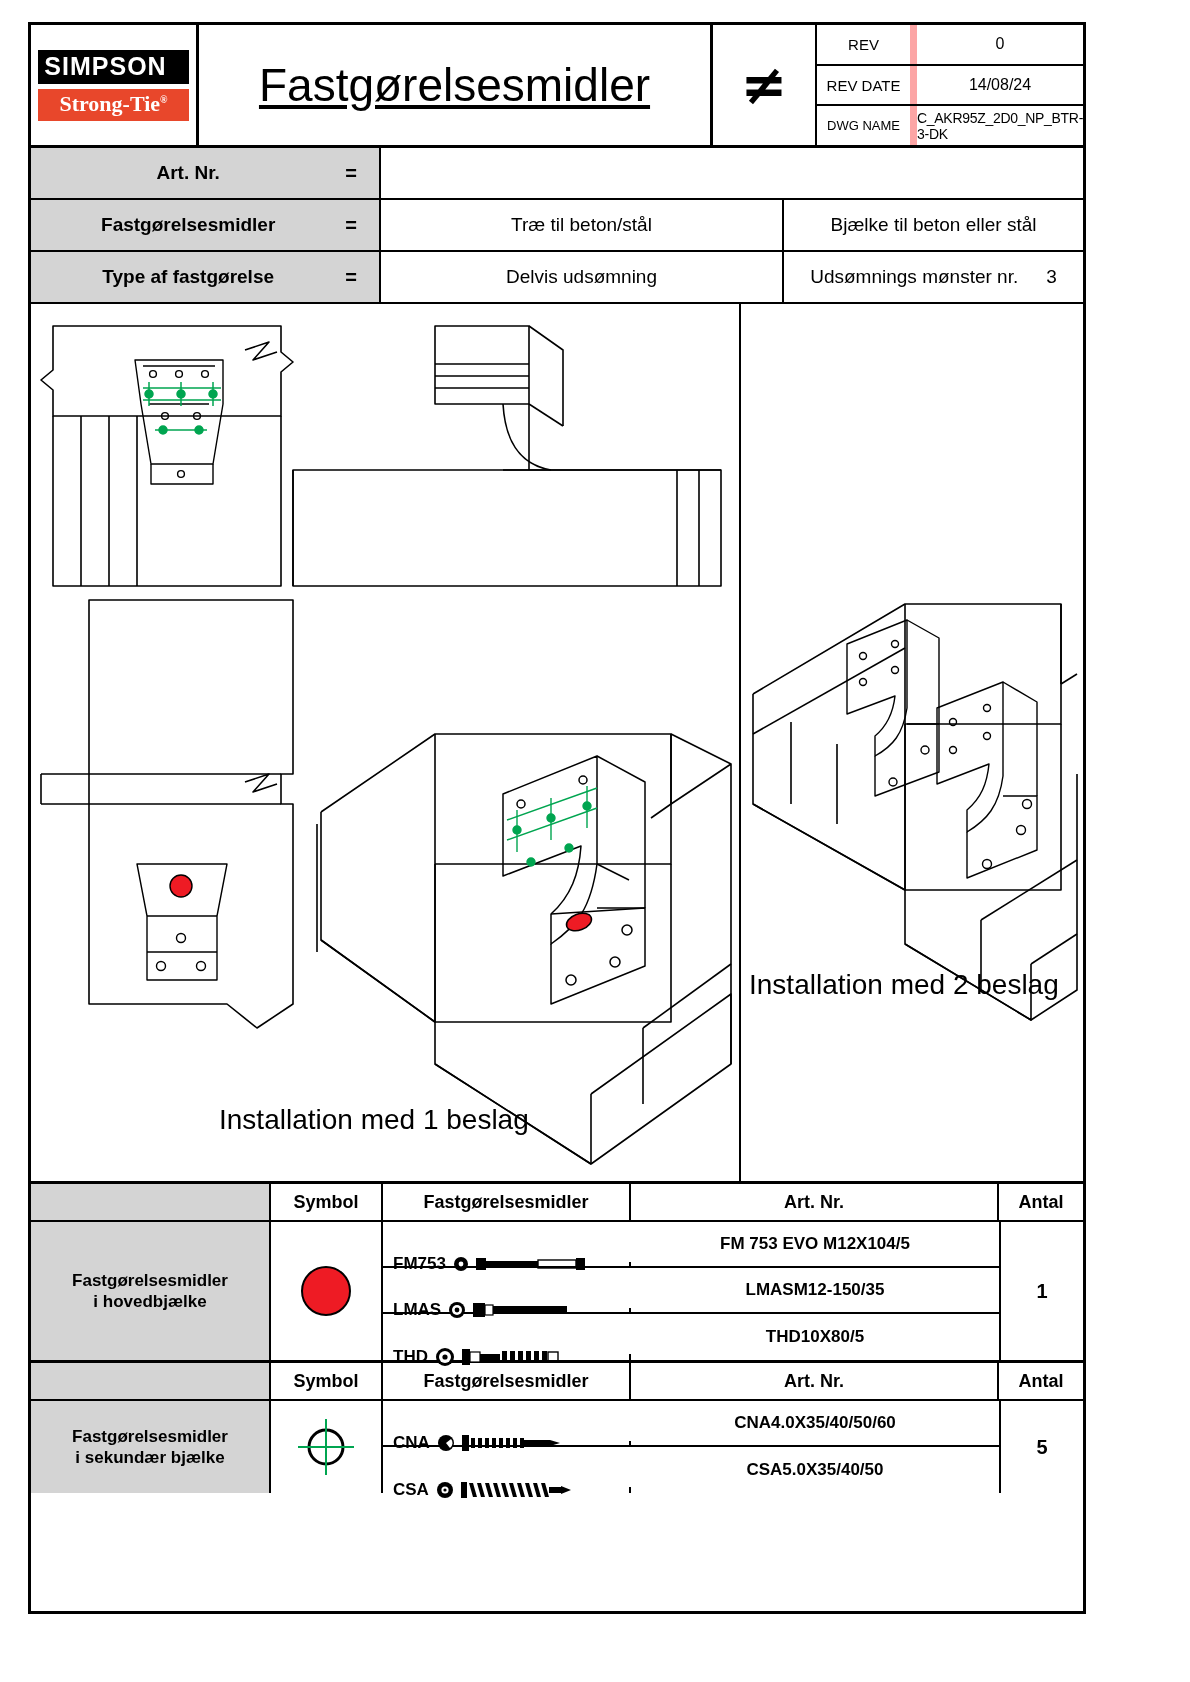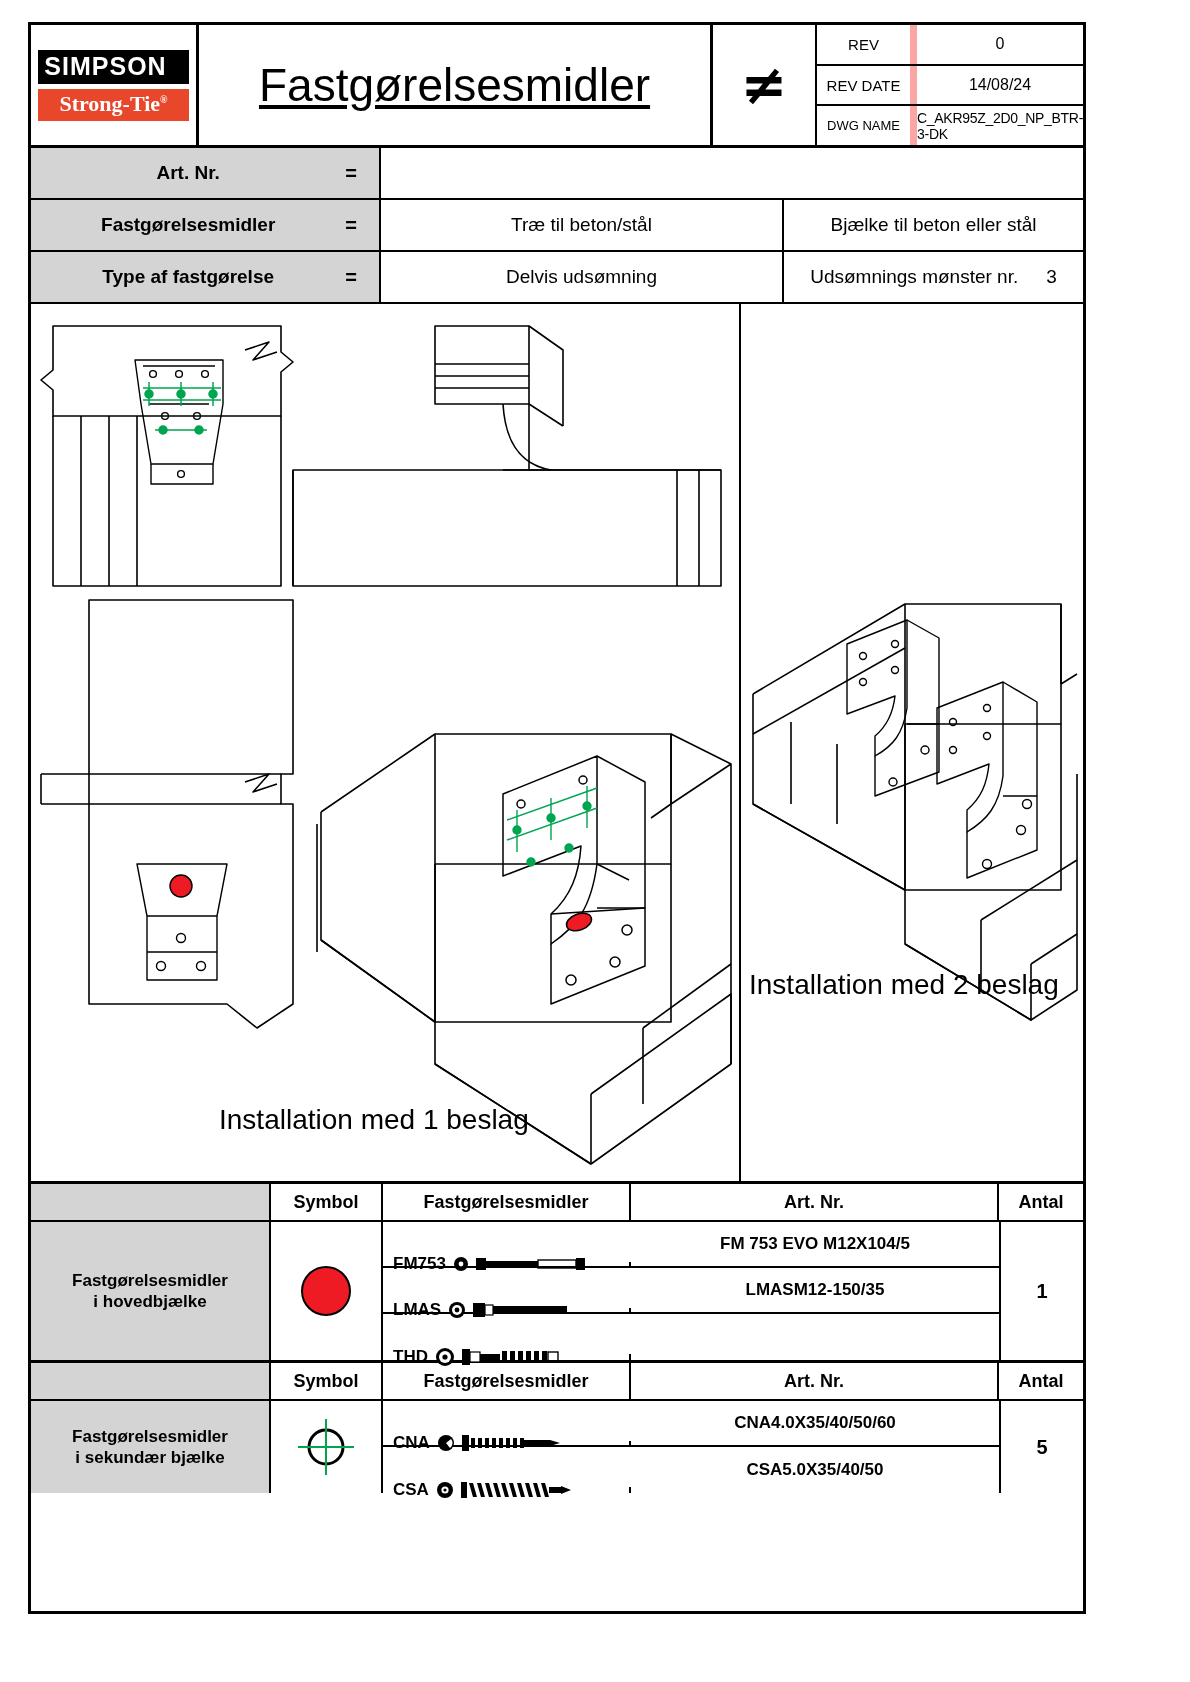--- a/index.html
+++ b/index.html
@@ -575,20 +575,21 @@
                 <rect x="40" y="3" width="5" height="12"></rect>
                   <rect x="48" y="3" width="5" height="12"></rect>
                 <rect x="56" y="3" width="5" height="12"></rect>
                   <rect x="64" y="3" width="5" height="12"></rect>
                 <rect x="72" y="3" width="5" height="12"></rect>
                   <rect x="80" y="3" width="5" height="12"></rect>
               </g>
               <rect x="86" y="4" width="10" height="10" fill="none" stroke="#000" stroke-width="1.4"></rect>
             </svg>
           </div>
+          <div class="fart">THD10X80/5</div>
         </div>
       </div>
       <div class="antal">1</div>
     </div>
   </div>
 
   <div class="ftable">
     <div class="fhead">
       <div class="c col-group"></div>
       <div class="c col-symbol">Symbol</div>

